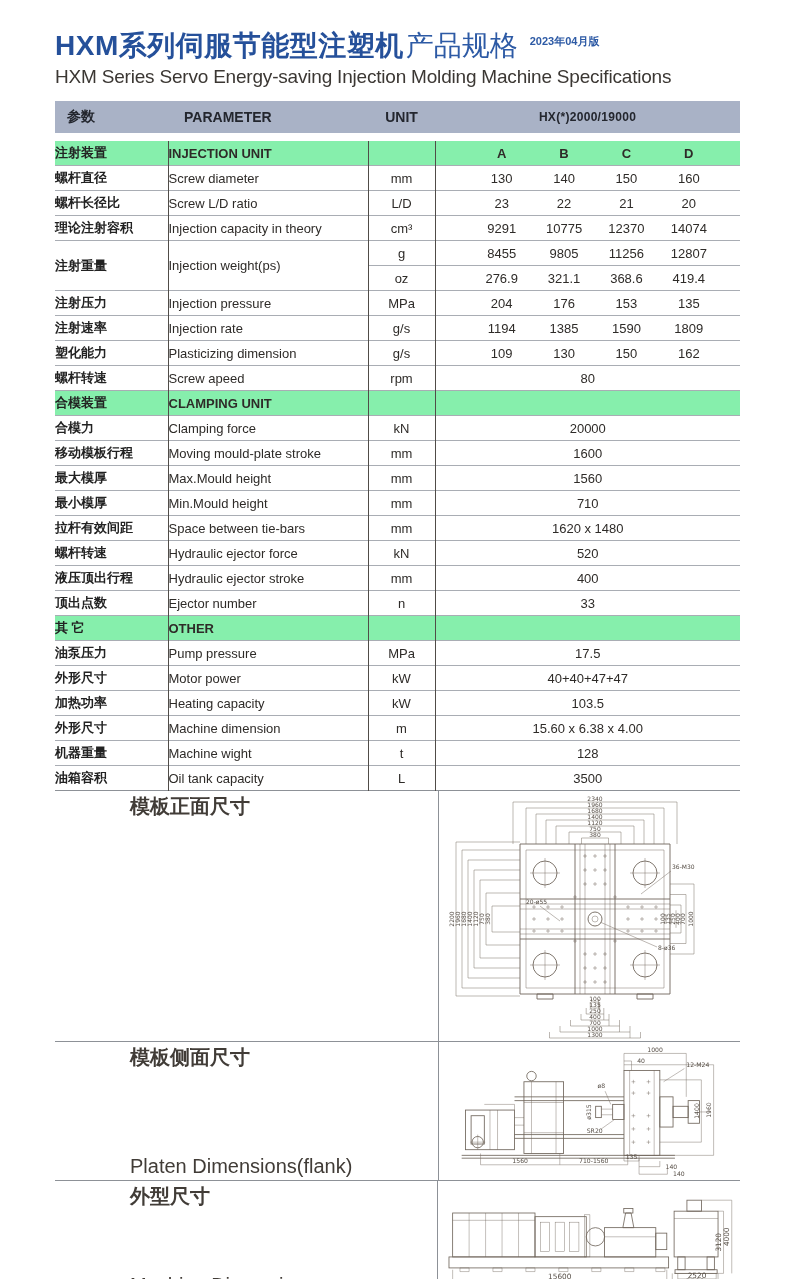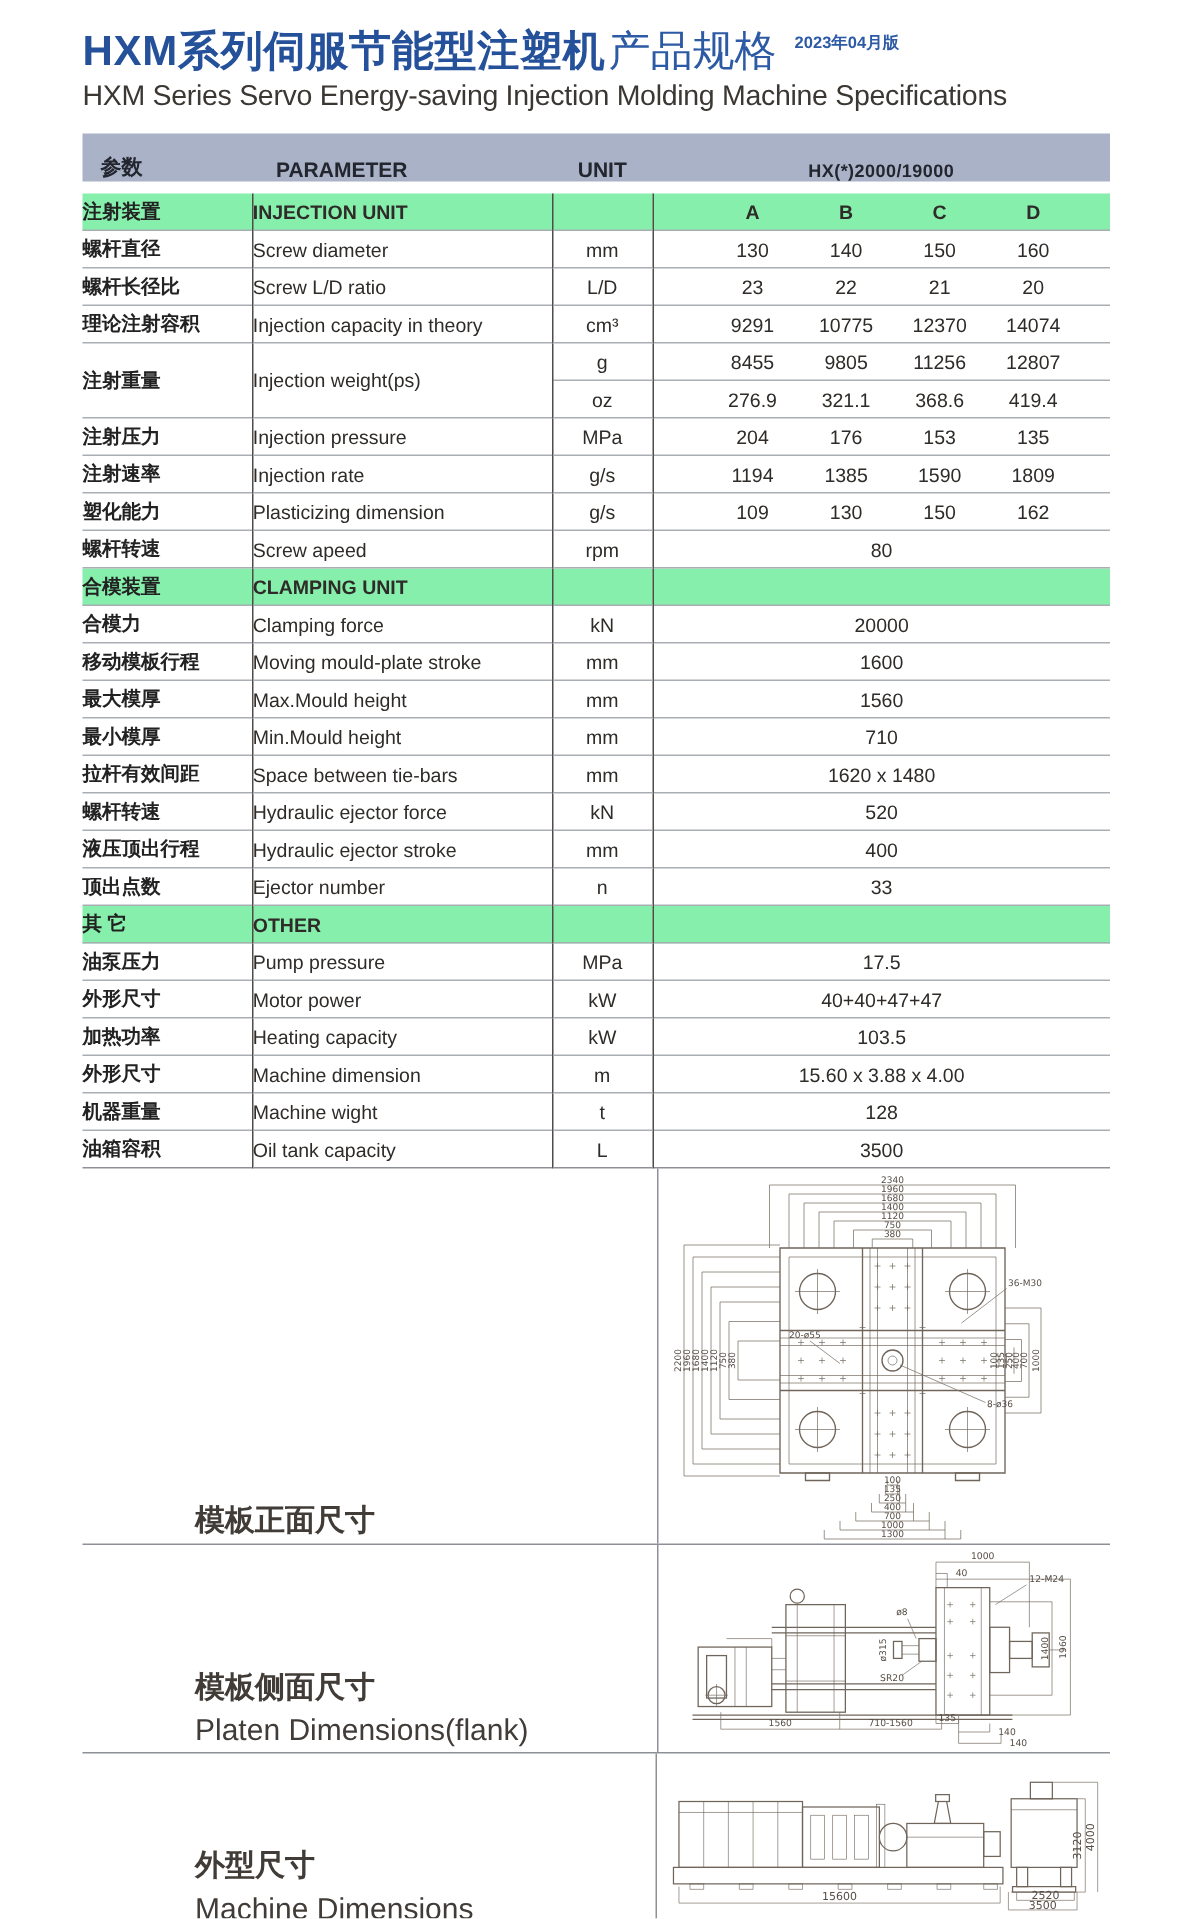--- a/index.html
+++ b/index.html
@@ -1,29 +1,29 @@
 <!DOCTYPE html>
 <html><head>
 <meta charset="utf-8">
 <style>
   html,body{margin:0;padding:0;background:#ffffff;}
   .page{position:relative;width:790px;height:1279px;background:#fff;overflow:hidden;
         font-family:"Liberation Sans","DejaVu Sans",sans-serif;color:#2e2b28;}
 
   
-  .hdr{padding:12px 0 0 55px;}
+  .hdr{padding:24px 0 0 55px;}
   .title-line{display:flex;align-items:flex-end;line-height:34px;}
   .t-bold{font-size:28px;font-weight:700;color:#25509a;letter-spacing:0.5px;}
   .t-light{font-size:28px;font-weight:400;color:#2d5aa5;margin-left:2px;}
   .edition{font-size:11px;color:#2d5aa5;margin-left:12px;padding-bottom:5px;font-weight:700;}
   .subtitle{font-size:19px;color:#3b3733;margin-top:3px;letter-spacing:-0.2px;}
 
   
   .head-bar{margin:13px 0 0 55px;width:685px;height:32px;background:#a9b2c6;
-            display:flex;align-items:flex-end;font-weight:700;color:#23262e;font-size:14px;}
+            display:flex;align-items:center;font-weight:700;color:#23262e;font-size:14px;}
   .head-bar .c1{width:113px;padding-left:12px;box-sizing:border-box;}
   .head-bar .c2{width:200px;padding-left:16px;box-sizing:border-box;}
   .head-bar .c3{width:67px;text-align:center;}
   .head-bar .c4{flex:1;text-align:center;font-size:12px;letter-spacing:0.3px;}
 
   
   table.spec{border-collapse:collapse;table-layout:fixed;width:685px;margin:8px 0 0 55px;
              font-size:13px;border-bottom:1px solid #8d9197;}
   table.spec td{height:24px;padding:0;border-top:1px solid #a9adb4;vertical-align:middle;}
   table.spec tr.first td{border-top:none;}
@@ -34,21 +34,21 @@
   .v4 span{flex:1;text-align:center;}
   td.spanv{text-align:center;padding:0 20px 0 35px;}
   tr.sec td{background:#86efac;font-weight:700;}
   tr.sec .v4 span{font-weight:700;}
 
   
   .diagrams{margin-left:55px;width:685px;}
   .drow{display:flex;}
   .drow + .drow{border-top:1px solid #8d9197;}
   .dlabel{width:384px;box-sizing:border-box;padding-left:75px;display:flex;flex-direction:column;
-          justify-content:flex-end;border-right:1px solid #8d9197;}
+          justify-content:space-between;border-right:1px solid #8d9197;}
   .dl-cn{font-size:20px;color:#413c37;line-height:30px;font-weight:600;}
   .dl-en{font-size:20px;color:#413c37;line-height:28px;}
   .dfig{flex:1;display:flex;align-items:center;justify-content:center;}
   .r1{height:250px;} .r2{height:138px;} .r3{height:118px;}
 
   
   .cad .s{fill:none;stroke:#6f655b;stroke-width:0.9;}
   .cad .thin{fill:none;stroke:#6f655b;stroke-width:0.45;}
   .cad .d{fill:none;stroke:#7a7066;stroke-width:0.5;}
   .cad text{fill:#564e46;font-family:"DejaVu Sans",sans-serif;}
@@ -283,21 +283,21 @@
       <tr>
         <td class="cn">加热功率</td>
         <td class="en">Heating capacity</td>
         <td class="unit">kW</td>
         <td class="spanv">103.5</td>
       </tr>
       <tr>
         <td class="cn">外形尺寸</td>
         <td class="en">Machine dimension</td>
         <td class="unit">m</td>
-        <td class="spanv">15.60 x 3.88 x 4.00</td>
+        <td class="spanv">15.60 x 6.38 x 4.00</td>
       </tr>
       <tr>
         <td class="cn">机器重量</td>
         <td class="en">Machine wight</td>
         <td class="unit">t</td>
         <td class="spanv">128</td>
       </tr>
       <tr>
         <td class="cn">油箱容积</td>
         <td class="en">Oil tank capacity</td>

